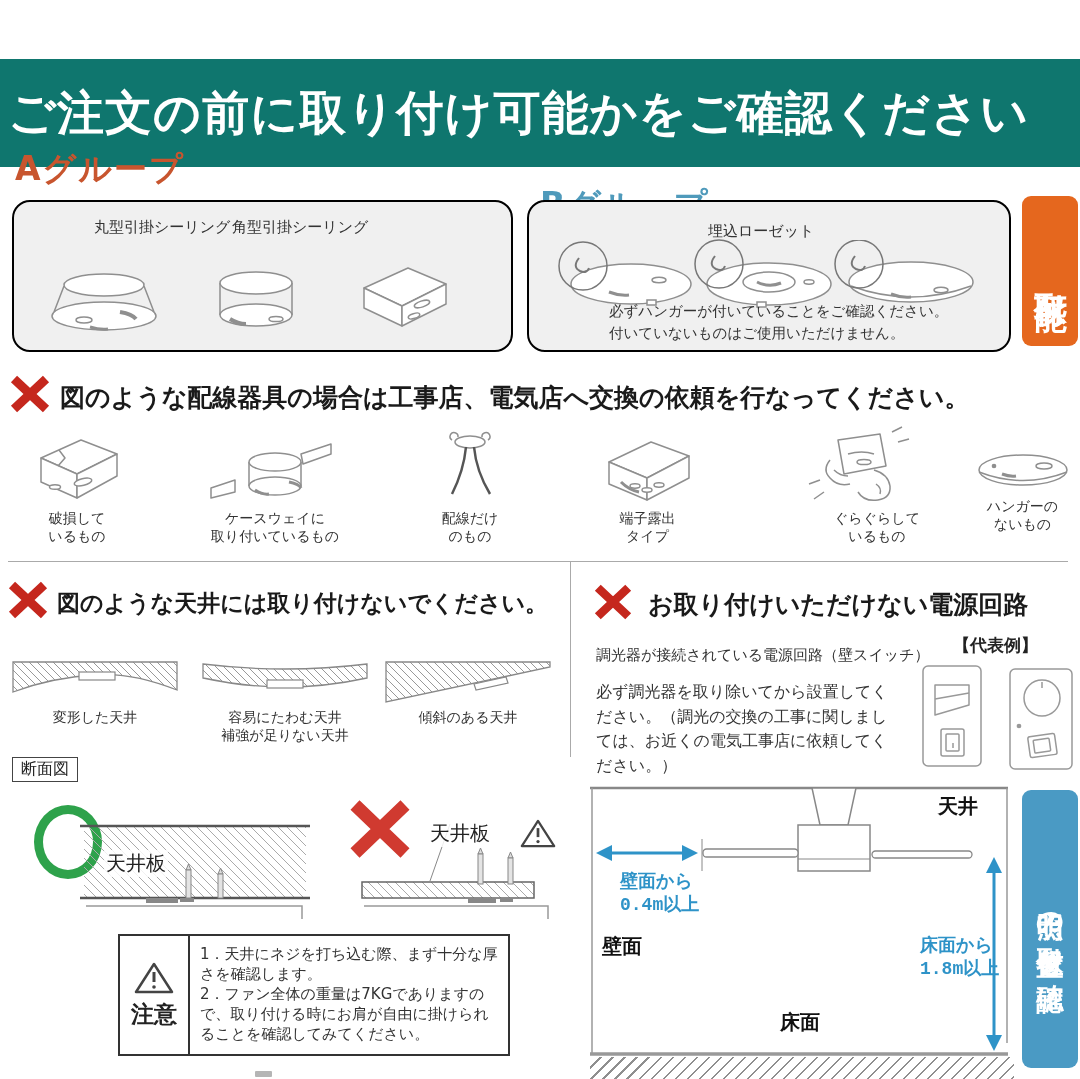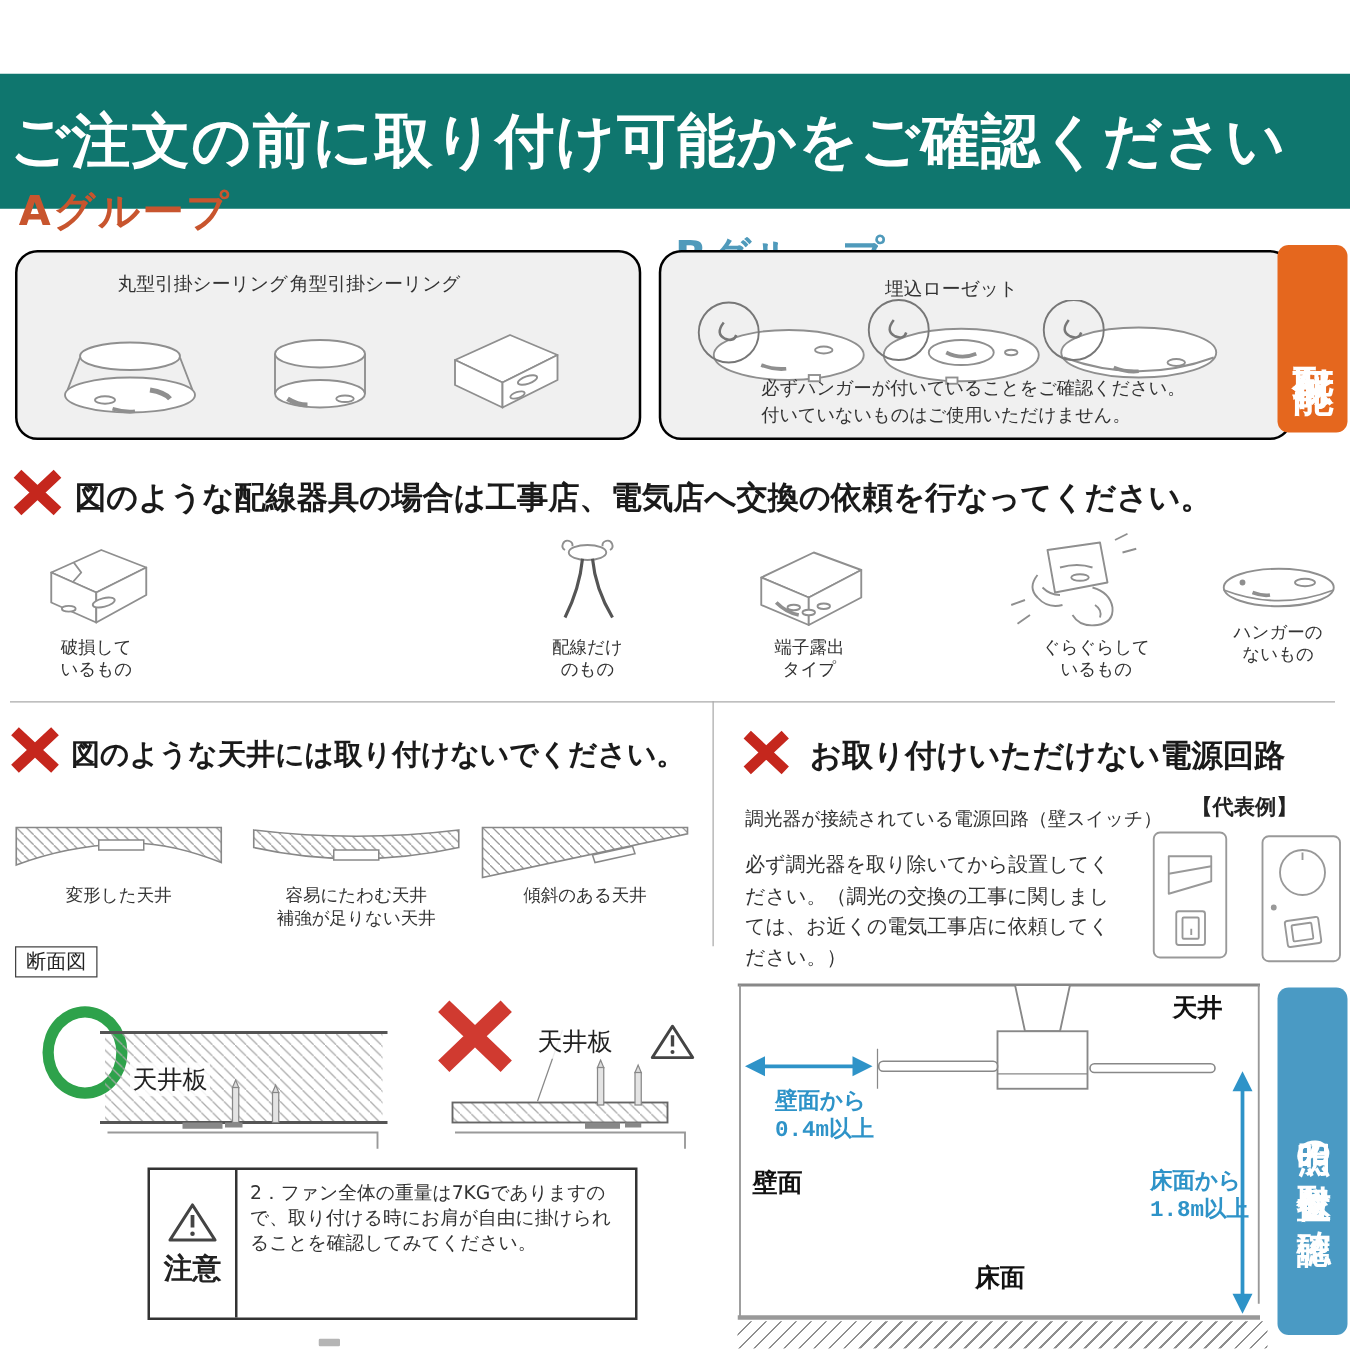--- a/index.html
+++ b/index.html
@@ -70,21 +70,21 @@
       <g stroke="#8f8f8f" stroke-width="1.5" fill="#fff" stroke-linejoin="round">
         <path d="M30,34 L74,14 L112,30 L68,52 Z"></path>
         <path d="M30,34 L30,54 L68,72 L68,52 Z"></path>
         <path d="M112,30 L112,50 L68,72 L68,52 Z"></path>
         <ellipse cx="88" cy="50" rx="8" ry="3" transform="rotate(-18 88 50)"></ellipse>
         <ellipse cx="80" cy="62" rx="6" ry="2.4" transform="rotate(-18 80 62)"></ellipse>
       </g>
     </svg>
   </div>
 
-  <div class="abs gbox" style="left:527px;top:200px;width:480px;height:148px;padding-left:23px;">
+  <div class="abs gbox" style="left:527px;top:200px;width:480px;height:148px;">
     <span class="abs small-label" style="left:179px;top:20px;">埋込ローゼット</span>
 
     <svg class="abs" style="left:18px;top:38px;" width="150" height="74" viewBox="0 0 150 74">
       <g stroke="#8f8f8f" stroke-width="1.5" fill="#fff">
         <ellipse cx="84" cy="44" rx="60" ry="20"></ellipse>
         <path d="M62,52 q10,4 20,3" fill="none" stroke-width="3"></path>
         <ellipse cx="112" cy="40" rx="7" ry="2.8"></ellipse>
         <rect x="100" y="60" width="9" height="5"></rect>
         <circle cx="36" cy="26" r="24" fill="none" stroke="#777"></circle>
         <path d="M32,18 q-7,9 1,13 q7,3 9,-3" fill="none" stroke="#777" stroke-width="2"></path>
@@ -136,20 +136,37 @@
         <path d="M34,20 l6,8 l-7,8" fill="none"></path>
         <ellipse cx="58" cy="52" rx="9" ry="3.4" transform="rotate(-14 58 52)"></ellipse>
         <ellipse cx="30" cy="57" rx="5.5" ry="2.3"></ellipse>
       </g>
     </svg>
       </div>
     <div class="cap"><span>破損して</span><br>
     <span>いるもの</span></div>
   </div>
 
+  <div class="abs item" style="left:175px;top:428px;width:200px;">
+    <div class="art">
+        <svg width="140" height="78" viewBox="0 0 140 78">
+      <g stroke="#8f8f8f" stroke-width="1.5" fill="#fff" stroke-linejoin="round">
+        <path d="M96,22 L126,12 L126,22 L98,32 Z"></path>
+        <path d="M6,56 L30,48 L30,60 L6,66 Z"></path>
+        <path d="M44,30 L44,54 M96,30 L96,54" fill="none"></path>
+        <ellipse cx="70" cy="54" rx="26" ry="9"></ellipse>
+        <ellipse cx="70" cy="30" rx="26" ry="9"></ellipse>
+        <path d="M50,58 q8,5 14,4" fill="none" stroke-width="3"></path>
+        <path d="M84,50 q10,2 12,6" fill="none" stroke-width="3"></path>
+      </g>
+    </svg>
+      </div>
+    <div class="cap"><span>ケースウェイに</span><br>
+    <span>取り付いているもの</span></div>
+  </div>
 
   <div class="abs item" style="left:390px;top:428px;width:160px;justify-content:flex-end;">
     <div class="art">
         <svg width="64" height="80" viewBox="0 0 64 80">
       <g stroke="#8f8f8f" stroke-width="1.5" fill="#fff">
         <ellipse cx="32" cy="12" rx="15" ry="6"></ellipse>
         <path d="M14,10 a4,4 0 1 1 6,-3 M44,7 a4,4 0 1 1 6,3" fill="none"></path>
         <path d="M28,17 C26,38 20,52 14,64" fill="none" stroke="#555" stroke-width="2.5"></path>
         <path d="M36,17 C38,38 46,54 52,64" fill="none" stroke="#555" stroke-width="2.5"></path>
       </g>
@@ -342,20 +359,21 @@
   <div class="abs cb" style="left:118px;top:934px;width:388px;height:118px;">
     <div class="cb-left">
       <svg width="40" height="34" viewBox="0 0 40 34">
         <path d="M20,3 L38,31 H2 Z" fill="#fff" stroke="#444" stroke-width="2.5" stroke-linejoin="round"></path>
         <line x1="20" y1="11" x2="20" y2="21" stroke="#444" stroke-width="3"></line>
         <circle cx="20" cy="26" r="1.8" fill="#444"></circle>
       </svg>
       <div style="font-size:23px;font-weight:bold;color:#222;">注意</div>
     </div>
     <div class="cb-right">
+      <div>1．天井にネジを打ち込む際、まず十分な厚さを確認します。</div>
       <div>2．ファン全体の重量は7KGでありますので、取り付ける時にお肩が自由に掛けられることを確認してみてください。</div>
     </div>
   </div>
 
   <div class="abs" style="left:255px;top:1071px;width:17px;height:6px;background:#b5b5b5;border-radius:1px;"></div>
 
   <div class="abs" style="left:590px;top:783px;width:420px;height:280px;">
     <svg width="420" height="280" viewBox="0 0 420 280">
       <path d="M0,5 H418" stroke="#888" stroke-width="2.5" fill="none"></path>
       <path d="M2,5 V271 M417,5 V260" stroke="#999" stroke-width="1.5" fill="none"></path>

